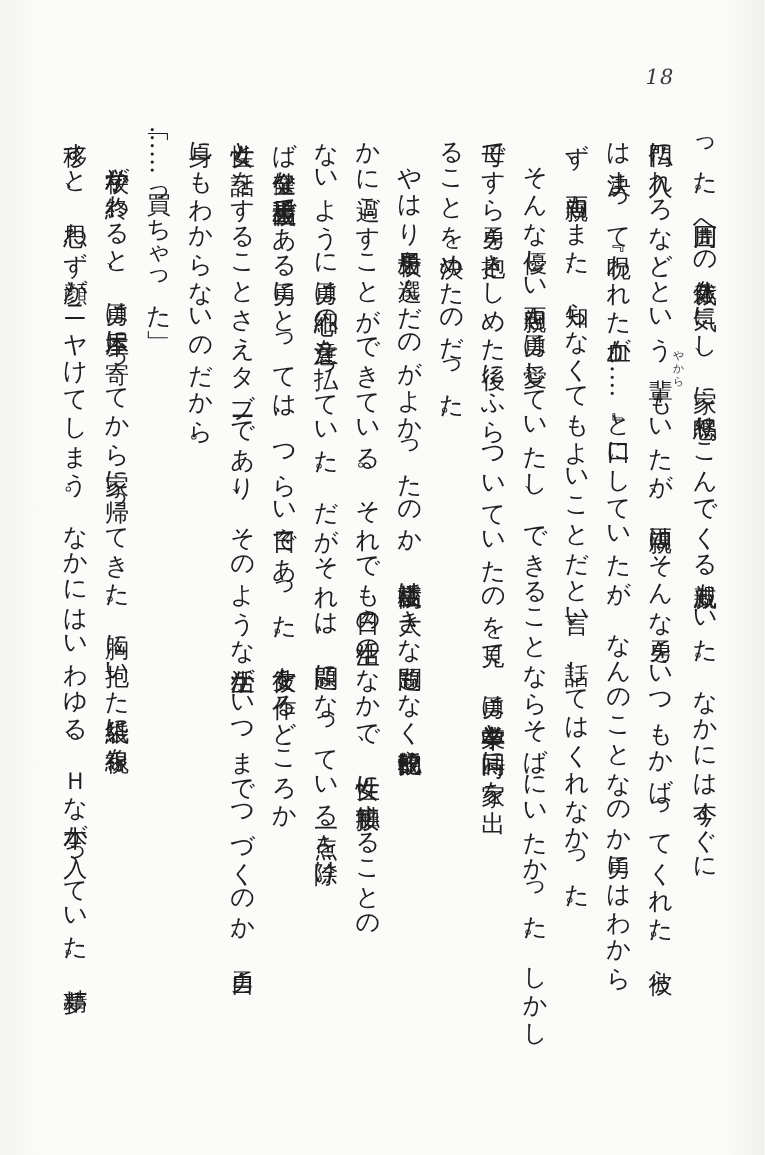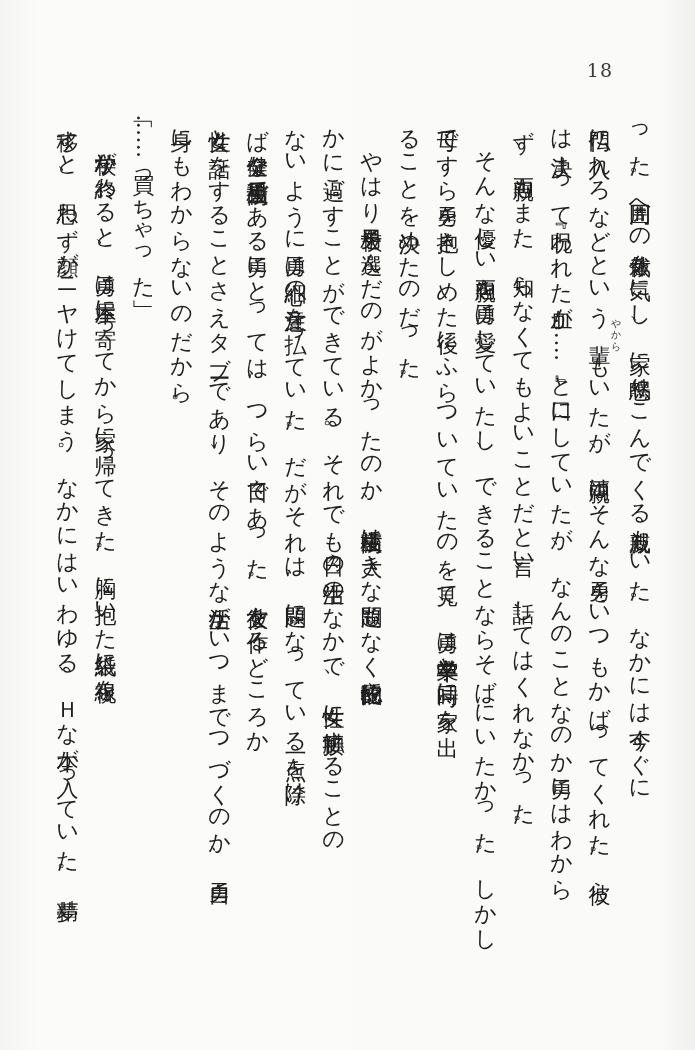--- a/index.html
+++ b/index.html
@@ -12,20 +12,21 @@
     overflow: hidden;
     position: relative;
     background: linear-gradient(to left, #f0f0ee 0%, #fafaf9 5%, #fbfbfa 94%, #f4f4f2 100%);
     font-family: "DejaVu Serif", "Liberation Serif", serif;
   }
   .page-number {
     position: absolute;
     top: 59px;
     right: 82px;
     font-size: 19px;
+    font-style: italic;
     color: #3a3a3a;
     letter-spacing: 1px;
   }
   .text-block {
     position: absolute;
     top: 114px;
     right: 36px;
     height: 842px;
     writing-mode: vertical-rl;
     text-orientation: mixed;

